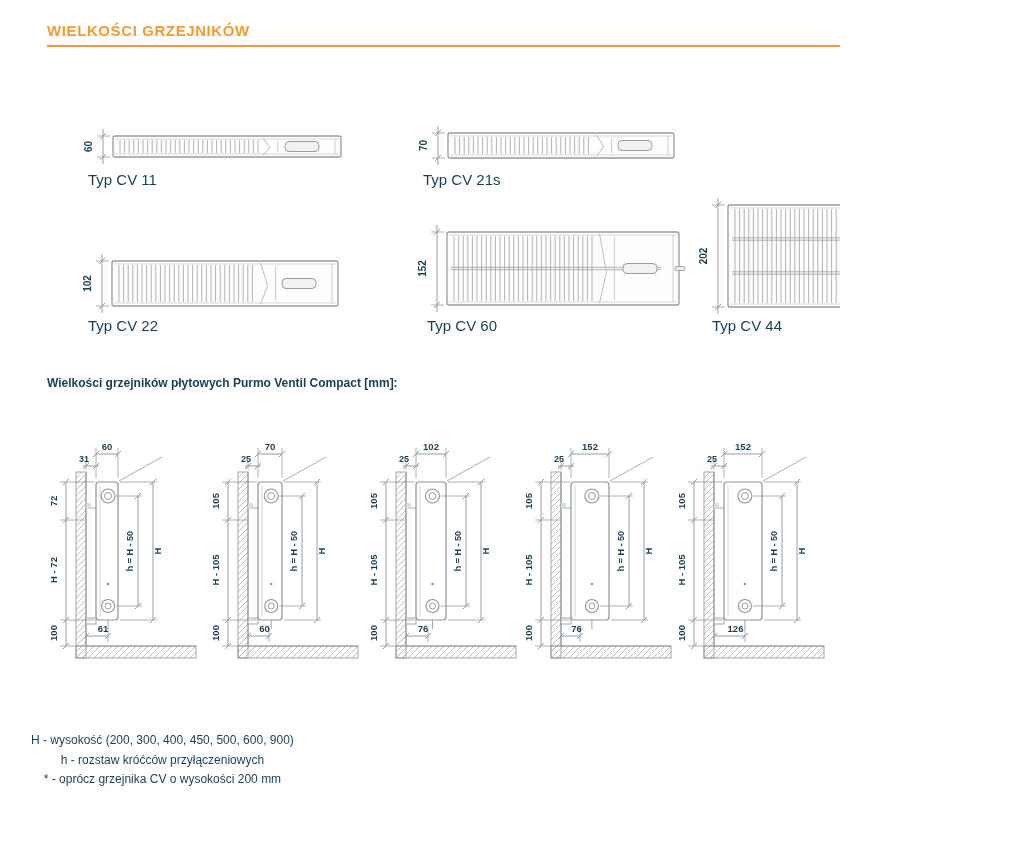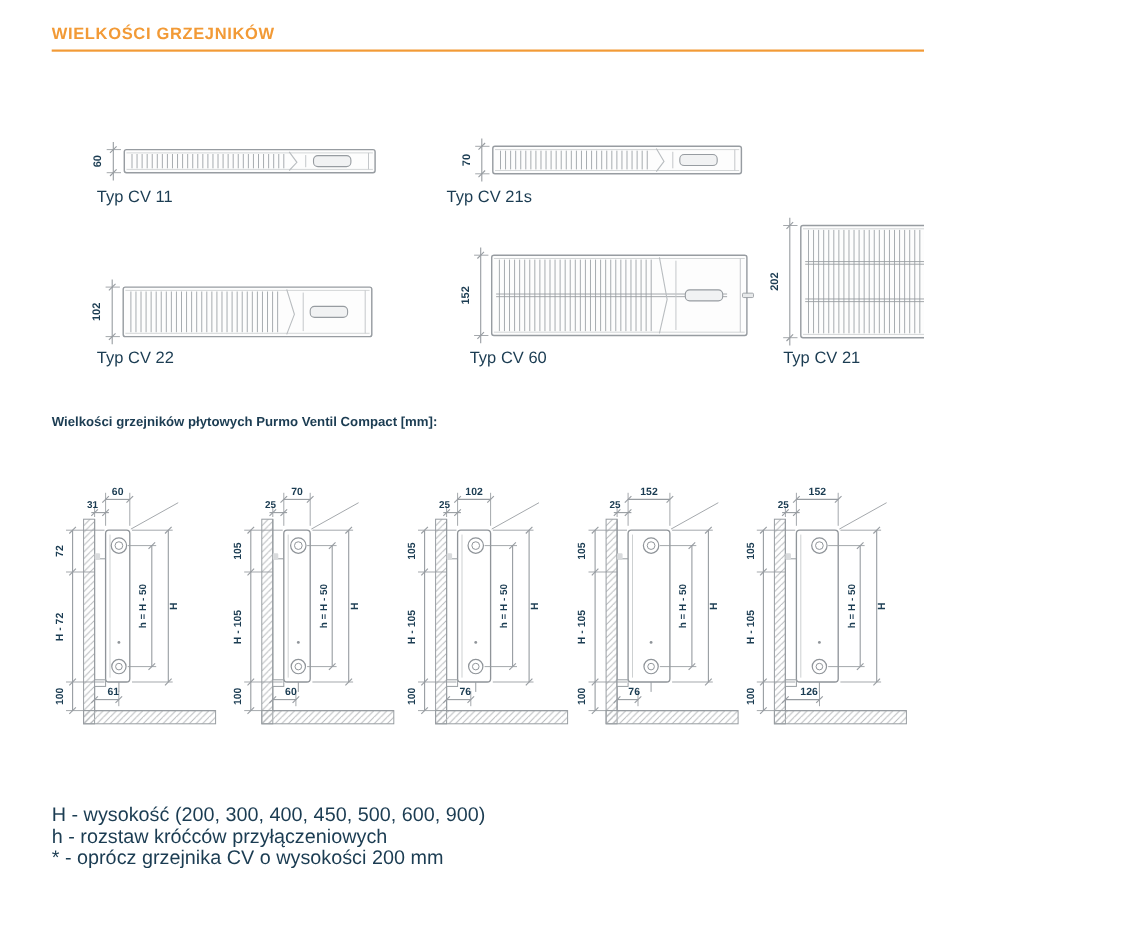--- a/index.html
+++ b/index.html
@@ -3,21 +3,21 @@
 <meta charset="utf-8">
 <style>
   html,body{margin:0;padding:0;background:#ffffff;}
   .page{position:relative;width:840px;height:850px;background:#fff;overflow:hidden;
         font-family:"Liberation Sans",sans-serif;}
   .title{position:absolute;left:47px;top:22px;font-size:15px;font-weight:bold;
          letter-spacing:.6px;color:var(--accent);}
   .rule{position:absolute;left:47px;top:45px;width:933px;height:2px;background:var(--accent);}
   .type-label{position:absolute;font-size:15px;font-weight:normal;color:var(--ink);}
   .sect-heading{position:absolute;left:47px;top:376px;font-size:12px;font-weight:bold;color:var(--ink);}
-  .legend{position:absolute;left:47px;top:731px;font-size:18px;color:var(--ink);line-height:19.5px;}
+  .legend{position:absolute;left:31px;top:731px;font-size:12px;color:var(--ink);line-height:19.5px;text-align:center;}
   svg.diag{position:absolute;overflow:visible;}
 </style>
 </head>
 <body>
 
 <div class="page">
   <div class="title">WIELKOŚCI GRZEJNIKÓW</div>
   <div class="rule"></div>
 
   <svg class="diag" id="top0" style="left:79px;top:130px" width="290" height="36" viewBox="0 0 290 36">
@@ -255,24 +255,24 @@
       <line x1="278" y1="9" x2="278" y2="105" stroke="#c3c6c9" stroke-width="0.9"></line>
       <line x1="24" y1="-1" x2="24" y2="115" stroke="#979CA1" stroke-width="1"></line>
       <line x1="21" y1="9" x2="27" y2="3" stroke="#979CA1" stroke-width="1"></line>
       <line x1="21" y1="111" x2="27" y2="105" stroke="#979CA1" stroke-width="1"></line>
       <line x1="18" y1="6" x2="31" y2="6" stroke="#979CA1" stroke-width="0.8"></line>
       <line x1="18" y1="108" x2="31" y2="108" stroke="#979CA1" stroke-width="0.8"></line>
       <text x="13" y="57" fill="#1B3C52" font-size="10" font-weight="600" font-family="&quot;Liberation Sans&quot;,sans-serif" text-anchor="middle" transform="rotate(-90 13 57)">202</text>
     </svg>
 
   <div class="type-label" style="left:88px;top:171px">Typ CV 11</div>
-  <div class="type-label" style="left:406px;top:171px">Typ CV 21s</div>
+  <div class="type-label" style="left:423px;top:171px">Typ CV 21s</div>
   <div class="type-label" style="left:88px;top:317px">Typ CV 22</div>
   <div class="type-label" style="left:427px;top:317px">Typ CV 60</div>
-  <div class="type-label" style="left:712px;top:317px">Typ CV 21</div>
+  <div class="type-label" style="left:712px;top:317px">Typ CV 44</div>
 
   <div class="sect-heading">Wielkości grzejników płytowych Purmo Ventil Compact [mm]:</div>
 
   <svg class="diag" id="side0" style="left:40px;top:424px" width="160" height="250" viewBox="0 0 160 250">
       <defs>
         <pattern id="h0" width="6" height="6" patternUnits="userSpaceOnUse">
           <path d="M-1,7 L7,-1 M2,10 L10,2" stroke="#b6b9bc" stroke-width="0.9" fill="none"></path>
         </pattern>
       </defs>
       <rect x="36" y="48" width="10" height="186" rx="0" fill="url(#h0)" stroke="#979CA1" stroke-width="0.9"></rect>

